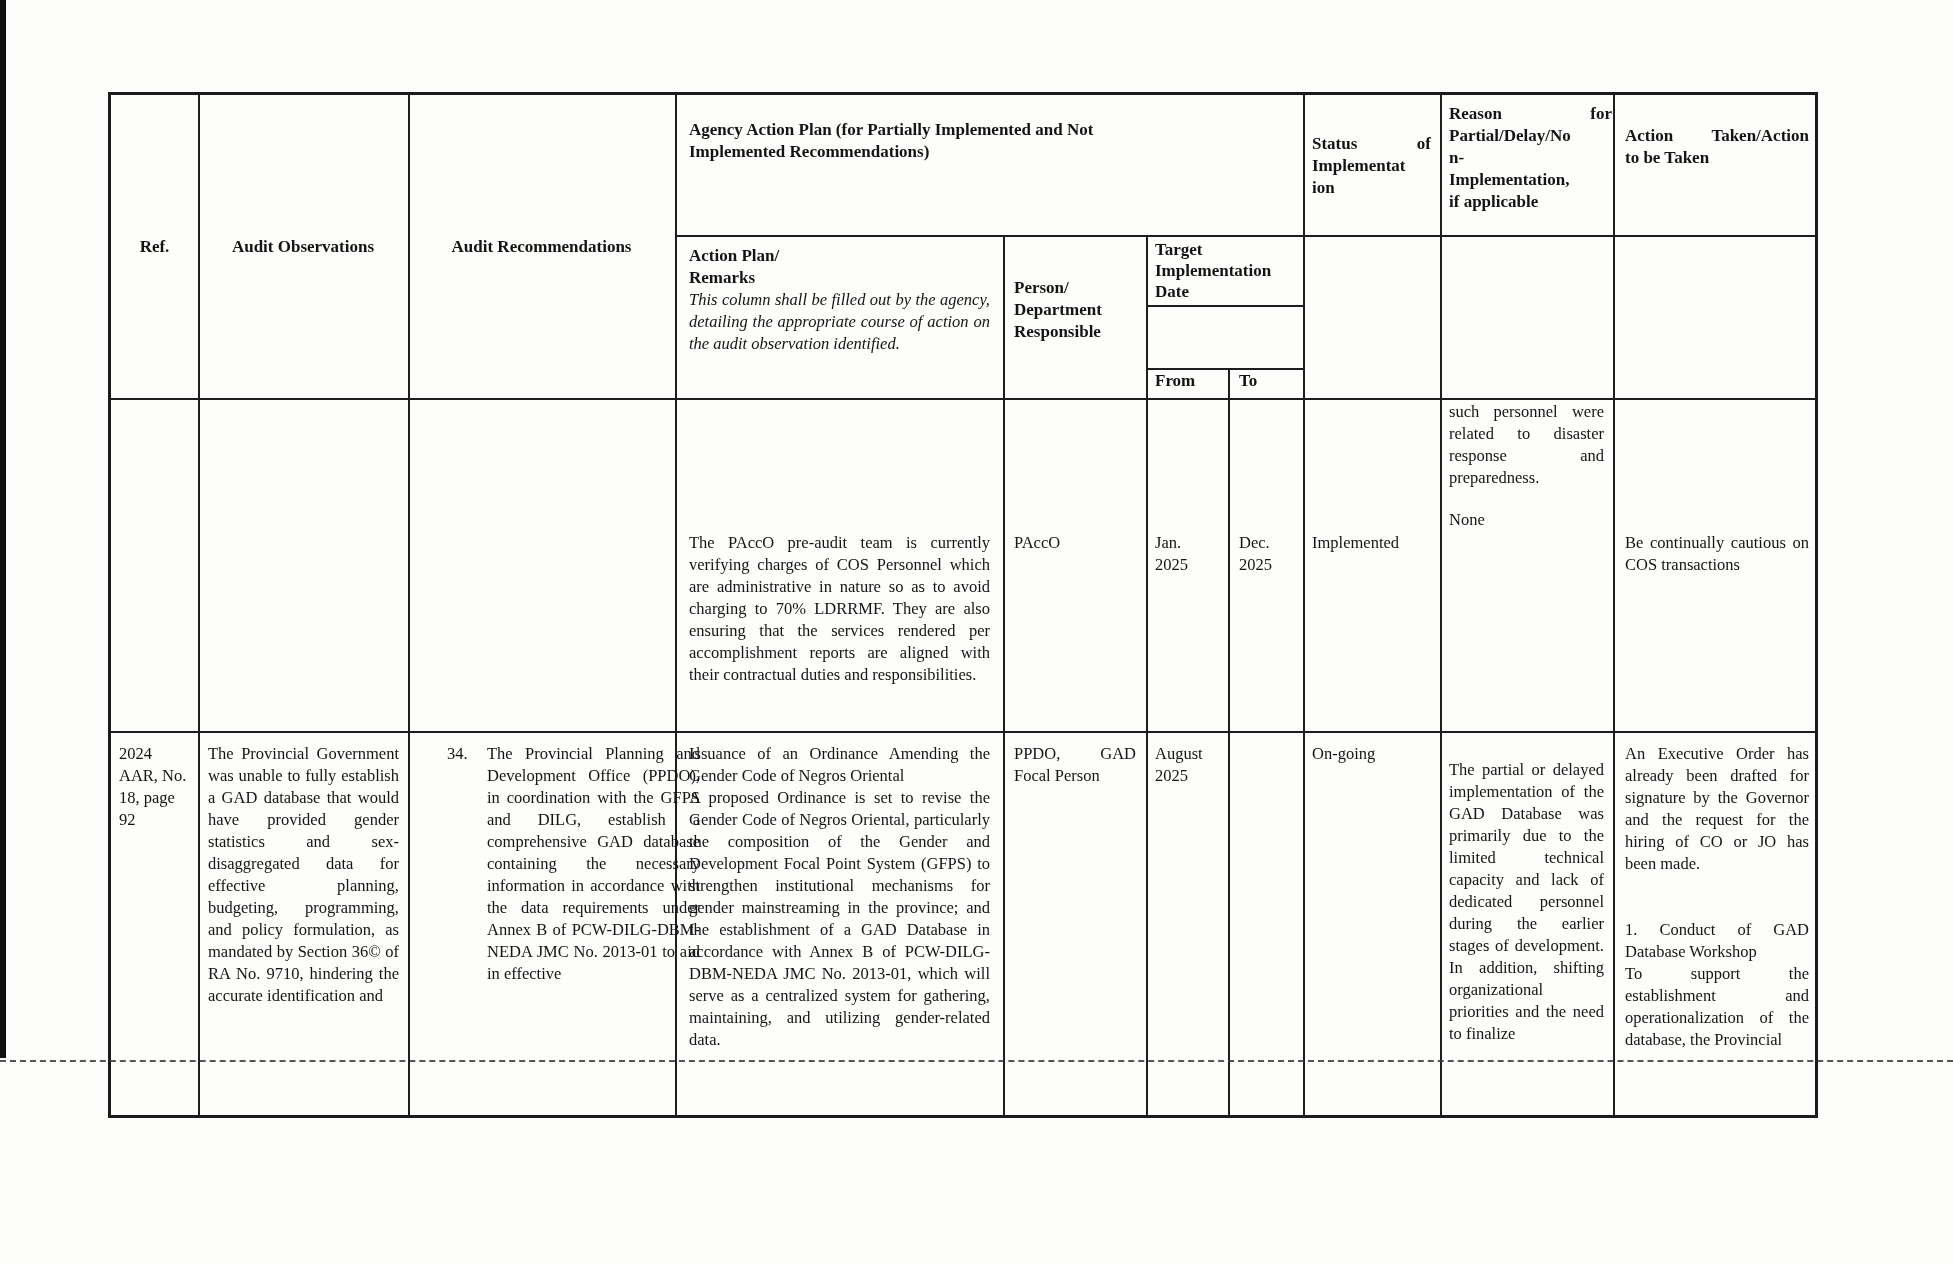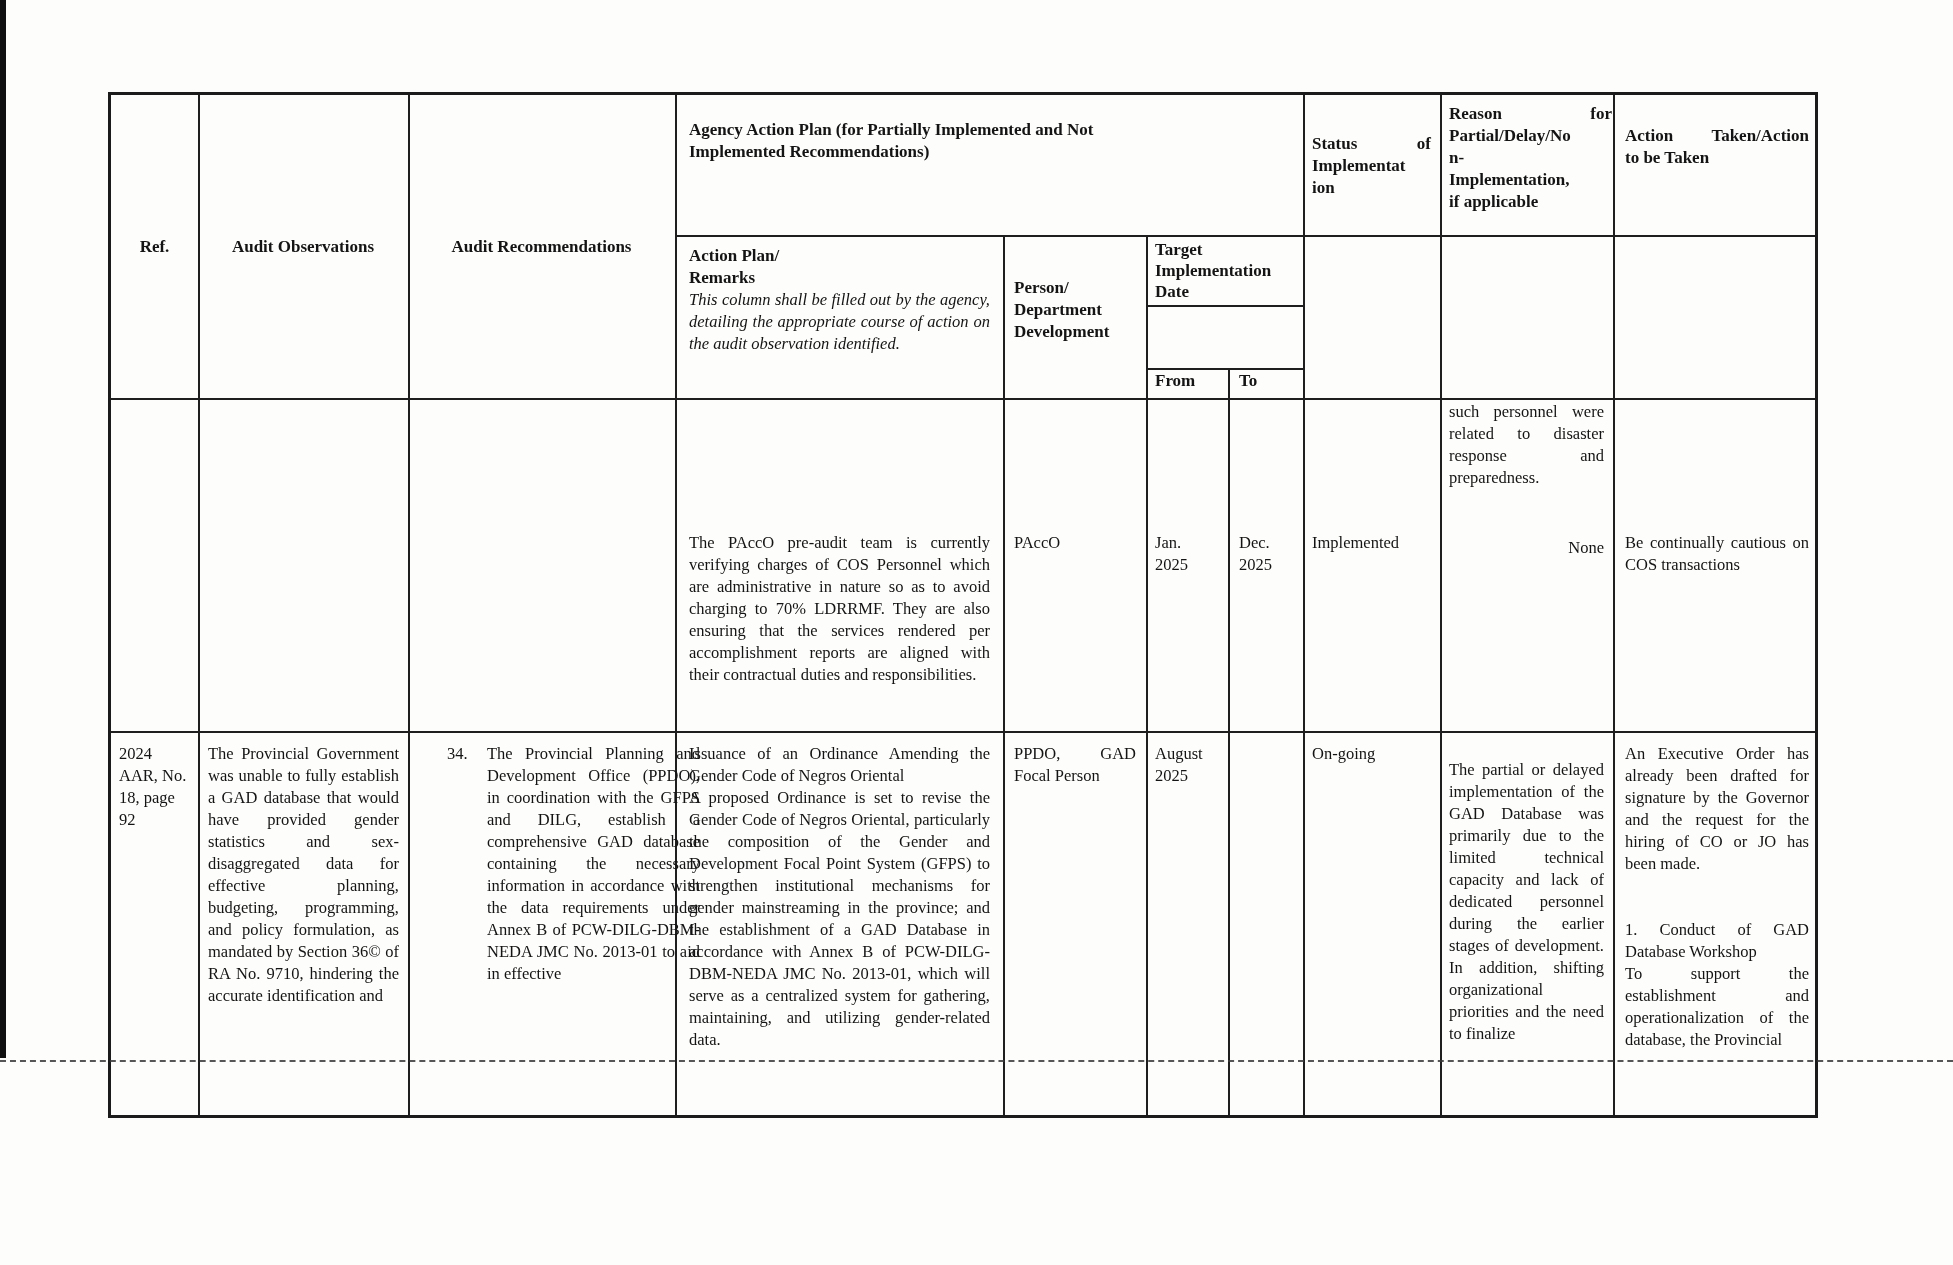--- a/index.html
+++ b/index.html
@@ -97,21 +97,21 @@
 
     <div class="cell" style="left:564px;top:140px;width:328px;height:163px;padding:10px 13px 0 14px;">
       <div class="hdr">Action Plan/</div>
       <div class="hdr">Remarks</div>
       <div class="bodytext it">This column shall be filled out by the agency, detailing the appropriate course of action on the audit observation identified.</div>
     </div>
 
     <div class="cell hdr" style="left:892px;top:140px;width:143px;height:163px;padding:42px 6px 0 11px;">
       <div>Person/</div>
       <div>Department</div>
-      <div>Development</div>
+      <div>Responsible</div>
     </div>
 
     <div class="cell hdr-tight" style="left:1035px;top:140px;width:157px;height:70px;padding:4px 4px 0 9px;">
       <div>Target</div>
       <div>Implementation</div>
       <div>Date</div>
     </div>
 
     <div class="cell hdr" style="left:1035px;top:273px;width:82px;height:30px;padding:2px 0 0 9px;">
       <span>From</span>
@@ -135,21 +135,21 @@
     <div class="cell leftext clip" style="left:1117px;top:303px;width:75px;height:333px;padding:134px 8px 0 11px;">
       <span>Dec. 2025</span>
     </div>
 
     <div class="cell leftext clip" style="left:1192px;top:303px;width:137px;height:333px;padding:134px 4px 0 9px;">
       <span>Implemented</span>
     </div>
 
     <div class="cell bodytext clip" style="left:1329px;top:303px;width:173px;height:333px;padding:3px 9px 0 9px;">
       <p>such personnel were related to disaster response and preparedness.</p>
-      <p style="margin-top:48px;text-align:right;">None</p>
+      <p style="margin-top:20px;text-align:left;">None</p>
     </div>
 
     <div class="cell bodytext clip" style="left:1502px;top:303px;width:208px;height:333px;padding:134px 12px 0 12px;">
       <p>Be continually cautious on COS transactions</p>
     </div>
 
     <div class="cell leftext clip" style="left:0;top:636px;width:87px;height:390px;padding:12px 11px 0 8px;">
       <p>2024 AAR, No. 18, page 92</p>
     </div>
 

